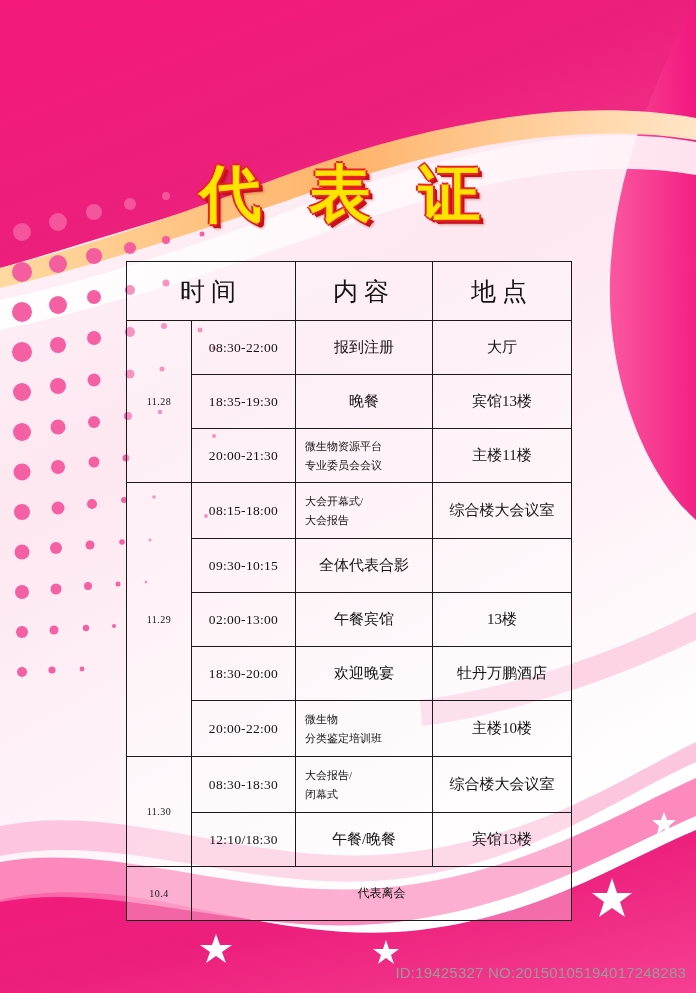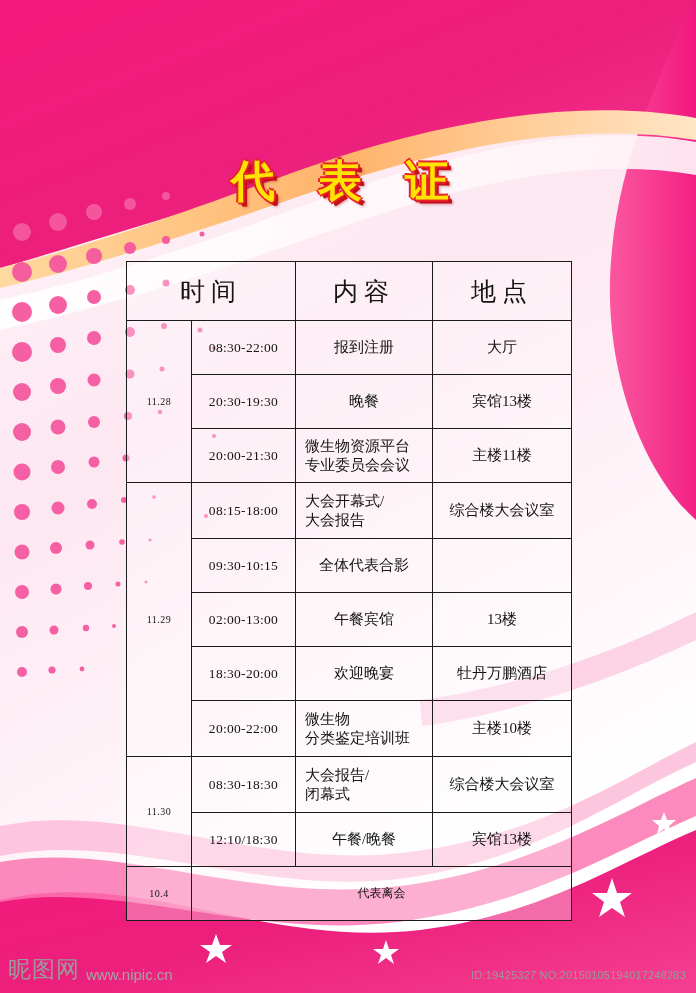--- a/index.html
+++ b/index.html
@@ -16,21 +16,21 @@
     background:linear-gradient(160deg,#fff6fa 0%, #fdeaf3 40%, #fce4ef 70%, #ffffff 100%);
   }
   
   .bg-svg { position:absolute; left:0; top:0; width:696px; height:993px; }
 
   
   .title {
     position:absolute;
     top:152px; left:0; width:696px;
     text-align:center;
-    font-size:44px;
+    font-size:62px;
     font-weight:bold;
     letter-spacing:16px;
     color:#ffe400;
     font-family:"Liberation Serif", serif;
     text-shadow:
        2px 0 0 #e8212b, -2px 0 0 #e8212b, 0 2px 0 #e8212b, 0 -2px 0 #e8212b,
        3px 3px 0 #c8101a, 4px 4px 0 #c8101a, 5px 5px 3px rgba(120,0,10,.35);
   }
 
   
@@ -75,21 +75,21 @@
     font-family:"Liberation Serif", serif;
     text-align:left;
     padding-left:9px;
     letter-spacing:.3px;
   }
   td.content, td.place {
     font-size:15px;
     line-height:19px;
     font-family:"Liberation Serif", serif;
   }
-  td.content.two, td.place.two { font-size:15px; }
+  td.content.two, td.place.two { font-size:11px; }
   td.content.lefted {
     text-align:left;
     padding-left:9px;
   }
   tbody tr { height:54px; }
   tr.r-tall { height:56px; }
   td.full {
     font-size:12px;
   }
 
@@ -110,21 +110,21 @@
   }
   .wm .url {
     font-size:15px;
     color:#a5a5a5;
     font-family:"Liberation Sans", sans-serif;
     padding-bottom:2px;
   }
   .idline {
     position:absolute;
     right:10px; bottom:12px;
-    font-size:11px;
+    font-size:15px;
     color:#9a9a9a;
     font-family:"Liberation Sans", sans-serif;
     letter-spacing:.2px;
   }
 </style>
 </head>
 <body>
 
 <div id="page">
 
@@ -267,21 +267,21 @@
       </thead>
       <tbody>
 
         <tr>
           <td class="date" rowspan="3">11.28</td>
           <td class="time">08:30-22:00</td>
           <td class="content">报到注册</td>
           <td class="place">大厅</td>
         </tr>
         <tr>
-          <td class="time">20:30-19:30</td>
+          <td class="time">18:35-19:30</td>
           <td class="content">晚餐</td>
           <td class="place">宾馆13楼</td>
         </tr>
         <tr>
           <td class="time">20:00-21:30</td>
           <td class="content two lefted">微生物资源平台<br>专业委员会会议</td>
           <td class="place">主楼11楼</td>
         </tr>
 
         <tr class="r-tall">
@@ -324,19 +324,15 @@
         </tr>
 
         <tr>
           <td class="date">10.4</td>
           <td class="full" colspan="3">代表离会</td>
         </tr>
       </tbody>
     </table>
   </div>
 
-  <div class="wm">
-    <span class="cn">昵图网</span>
-    <span class="url">www.nipic.cn</span>
-  </div>
   <div class="idline">ID:19425327 NO:20150105194017248283</div>
 
 </div>
 
 </body></html>

